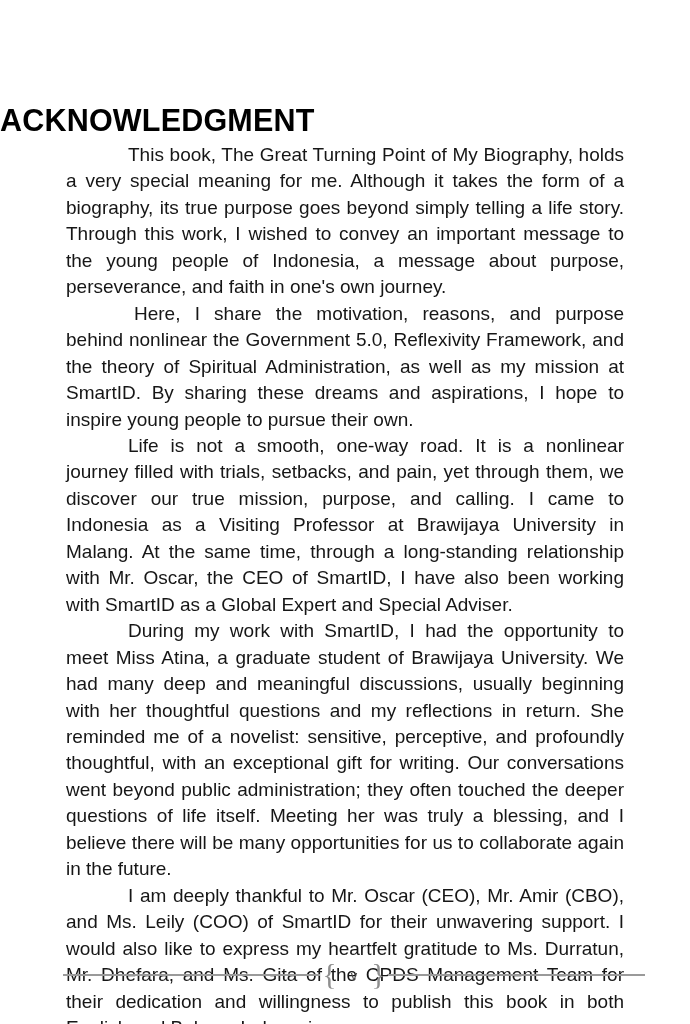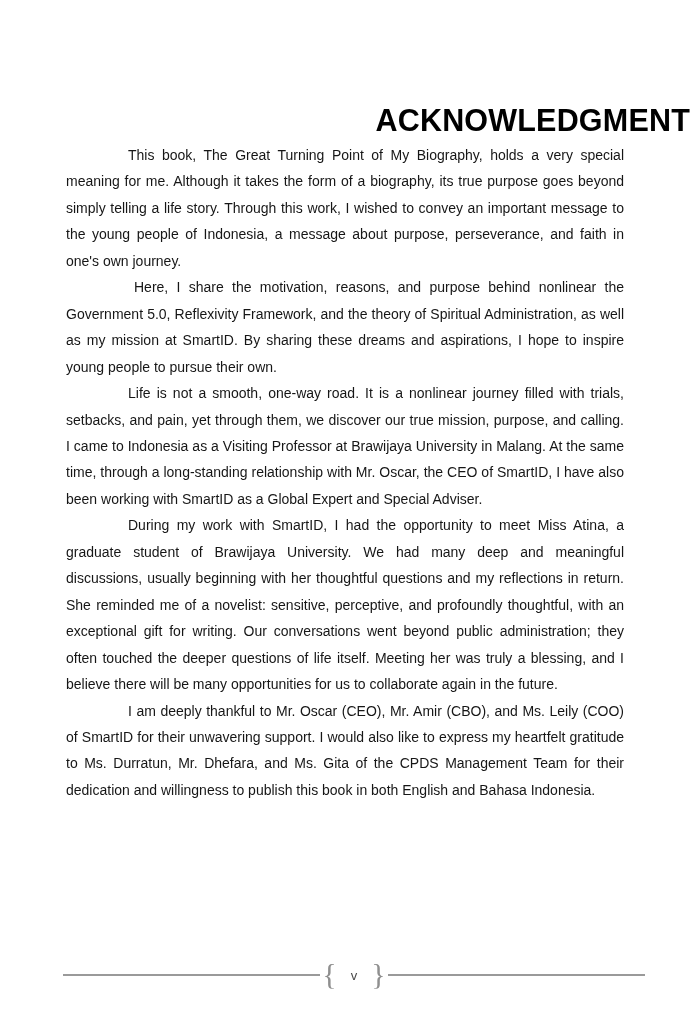--- a/index.html
+++ b/index.html
@@ -17,36 +17,36 @@
     height: 1024px;
     background: #ffffff;
     overflow: hidden;
     box-sizing: border-box;
   }
   .page-title {
     position: absolute;
     top: 84px;
     left: 0;
     width: 690px;
-    text-align: right;
+    text-align: left;
     font-size: 30.5px;
     font-weight: bold;
     letter-spacing: 0.2px;
     color: #000000;
     line-height: 1.1;
   }
   .body-text {
     position: absolute;
     top: 142px;
     left: 66px;
     width: 558px;
   }
   .para {
     margin: 0;
-    font-size: 14px;
+    font-size: 19px;
     line-height: 26.45px;
     text-align: justify;
     text-justify: inter-word;
     color: #161616;
     text-indent: 62px;
     -webkit-hyphens: none;
     hyphens: none;
     word-spacing: 0px;
   }
   .para.indent-wide {

